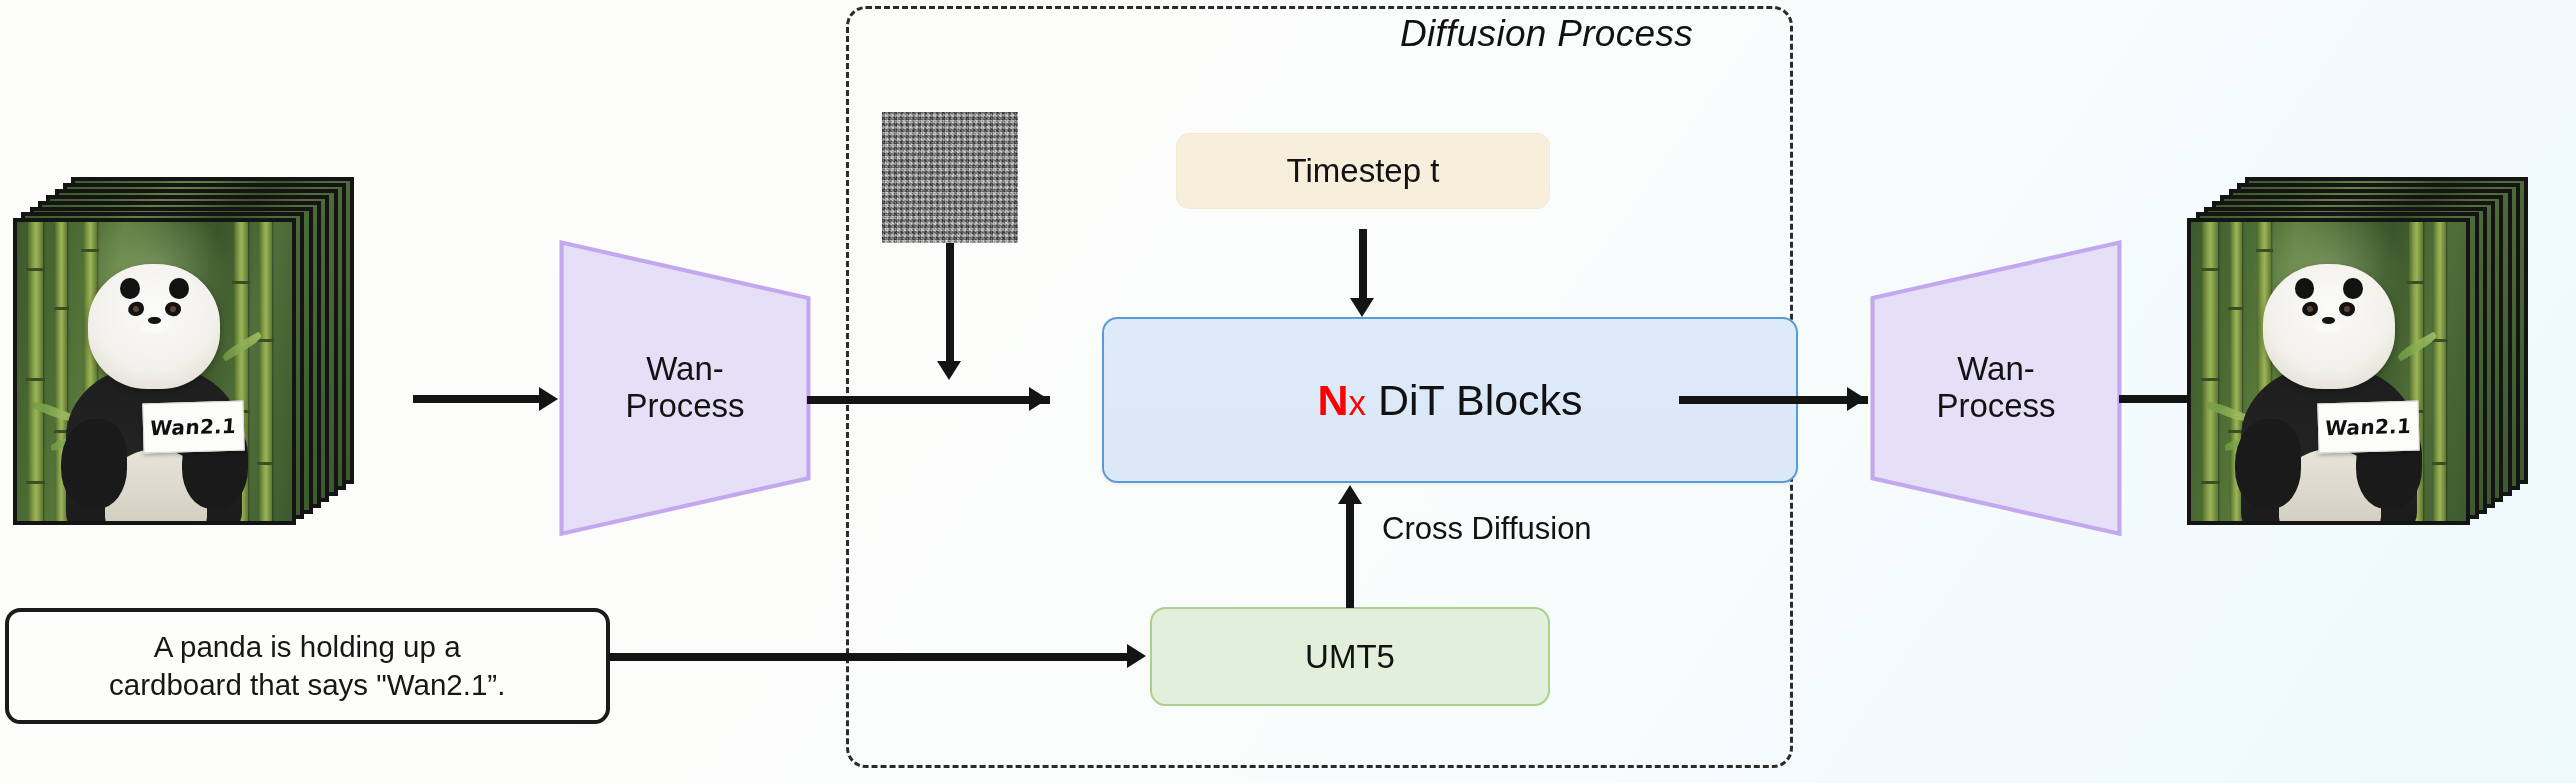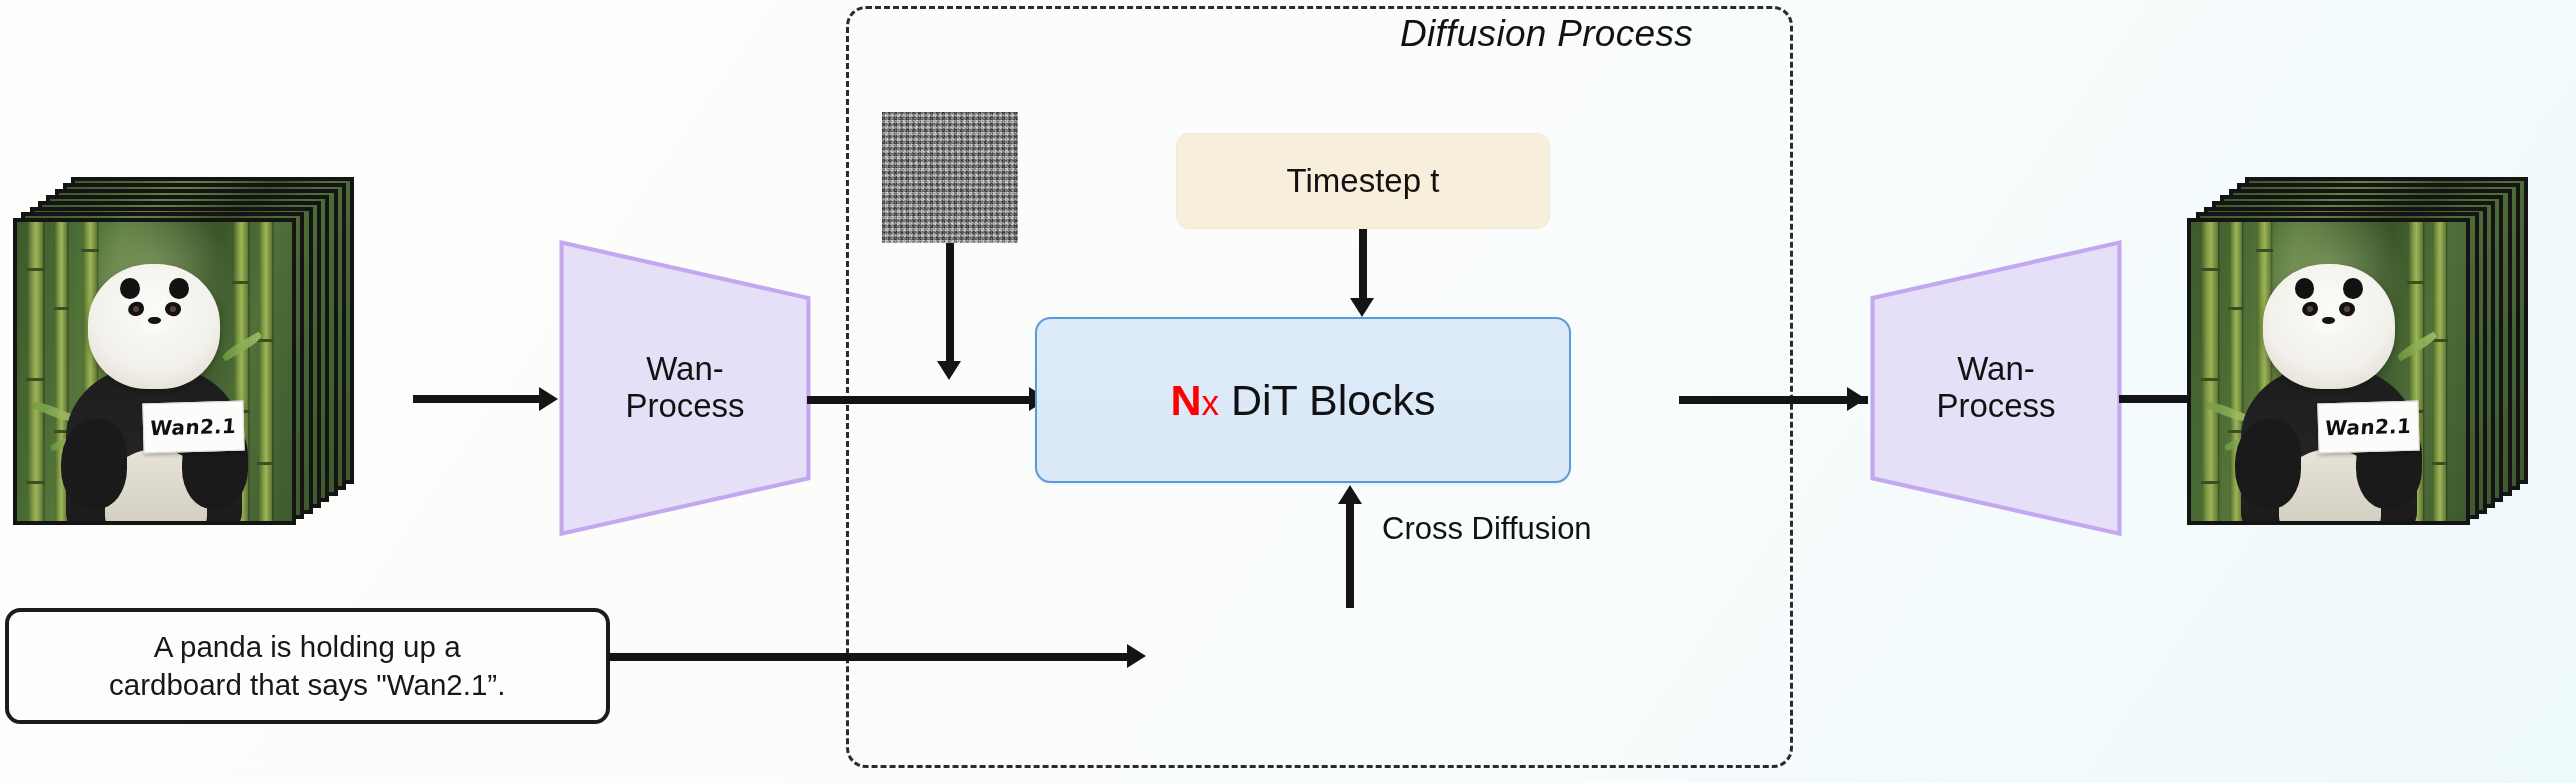--- a/index.html
+++ b/index.html
@@ -199,35 +199,35 @@
   
   .rbox {
     position: absolute;
     box-sizing: border-box;
     display: flex;
     align-items: center;
     justify-content: center;
     text-align: center;
   }
   #dit-box {
-    left: 1035px; top: 317px;
-    width: 536px; height: 166px;
+    left: 1102px; top: 317px;
+    width: 696px; height: 166px;
     background: linear-gradient(180deg, #dceafa 0%, #dbe8f8 100%);
     border: 2.4px solid #5b9bd5;
     border-radius: 15.4px;
     box-shadow: 0 1.2px 3px rgba(0,0,0,.05);
     text-align: right;
   }
   #dit-label { font-size: 43px; color: #111111; white-space: nowrap; }
   #dit-label .n { color: #ff0000; font-weight: bold; }
   #dit-label .x { color: #ff0000; font-size: 35px; }
 
   #timestep-box {
     left: 1176px; top: 133px;
-    width: 374px; height: 96px;
+    width: 374px; height: 76px;
     background: #f7eedc;
     border: 1.2px solid #f3e8d2;
     border-radius: 13px;
   }
   #timestep-label { font-size: 33px; color: #121212; }
 
   #umt5-box {
     left: 1150px; top: 607px;
     width: 400px; height: 99px;
     background: #e2efda;
@@ -403,20 +403,23 @@
 
   <div class="rbox" id="dit-box">
     <span id="dit-label"><span class="n">N</span><span class="x">x</span> <span>DiT Blocks</span></span>
   </div>
 
   <div class="arrow">
     <div class="shaft" style="left:1679px; top:396px; width:189px; height:8.3px;"></div>
     <div class="head right" style="left:1847px; top:387px;"></div>
   </div>
 
+  <div class="rbox" id="umt5-box">
+    <span id="umt5-label">UMT5</span>
+  </div>
   <div class="arrow">
     <div class="shaft" style="left:1346px; top:503px; width:7.7px; height:105px;"></div>
     <div class="head up" style="left:1338px; top:485px;"></div>
   </div>
   <div id="cross-attn-label">Cross Diffusion</div>
 
   <div class="rbox" id="prompt-box">
     <div id="prompt-text">
       <div>A panda is holding up a</div>
       <div>cardboard that says "Wan2.1”.</div>

